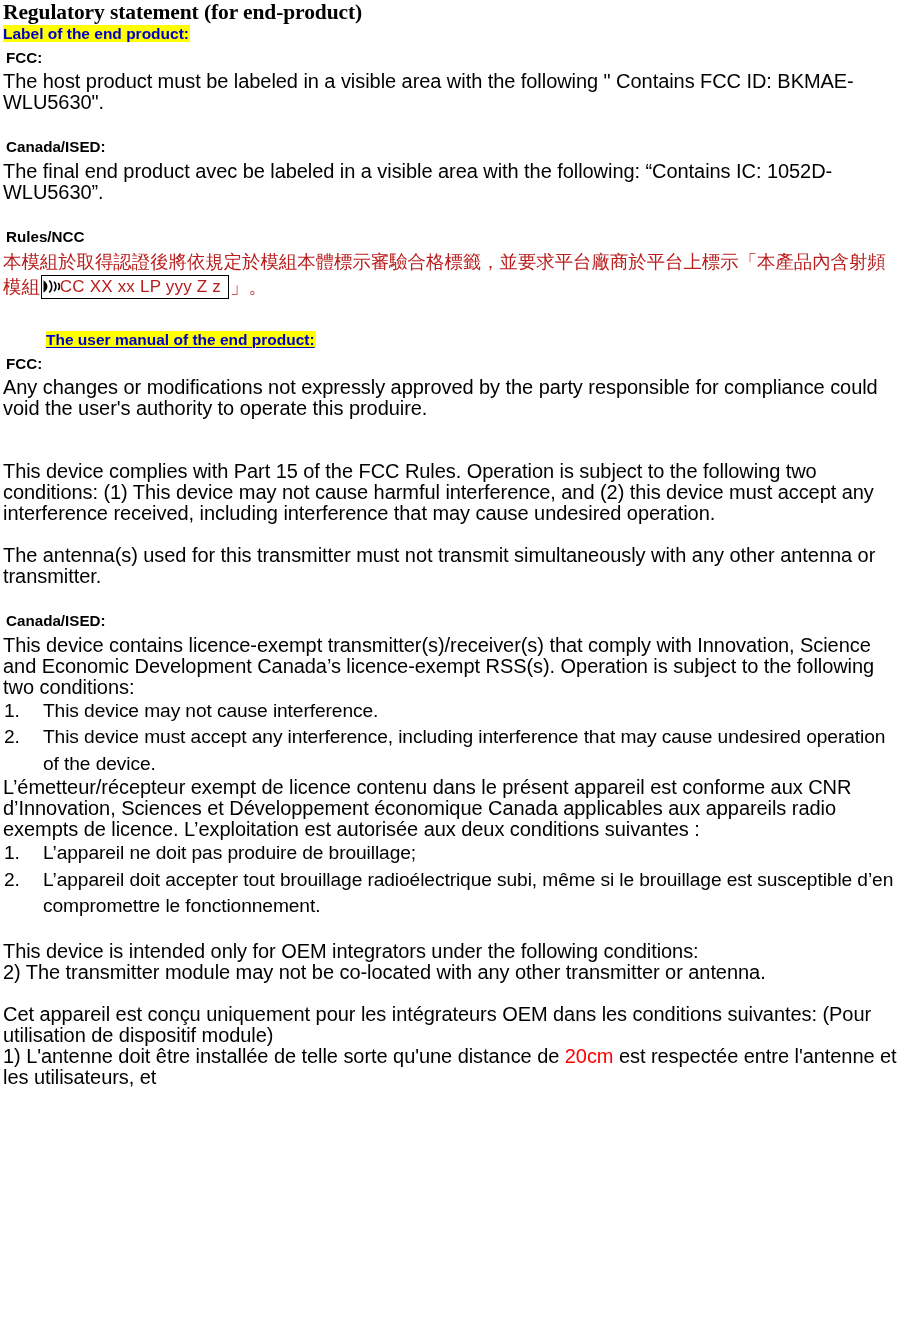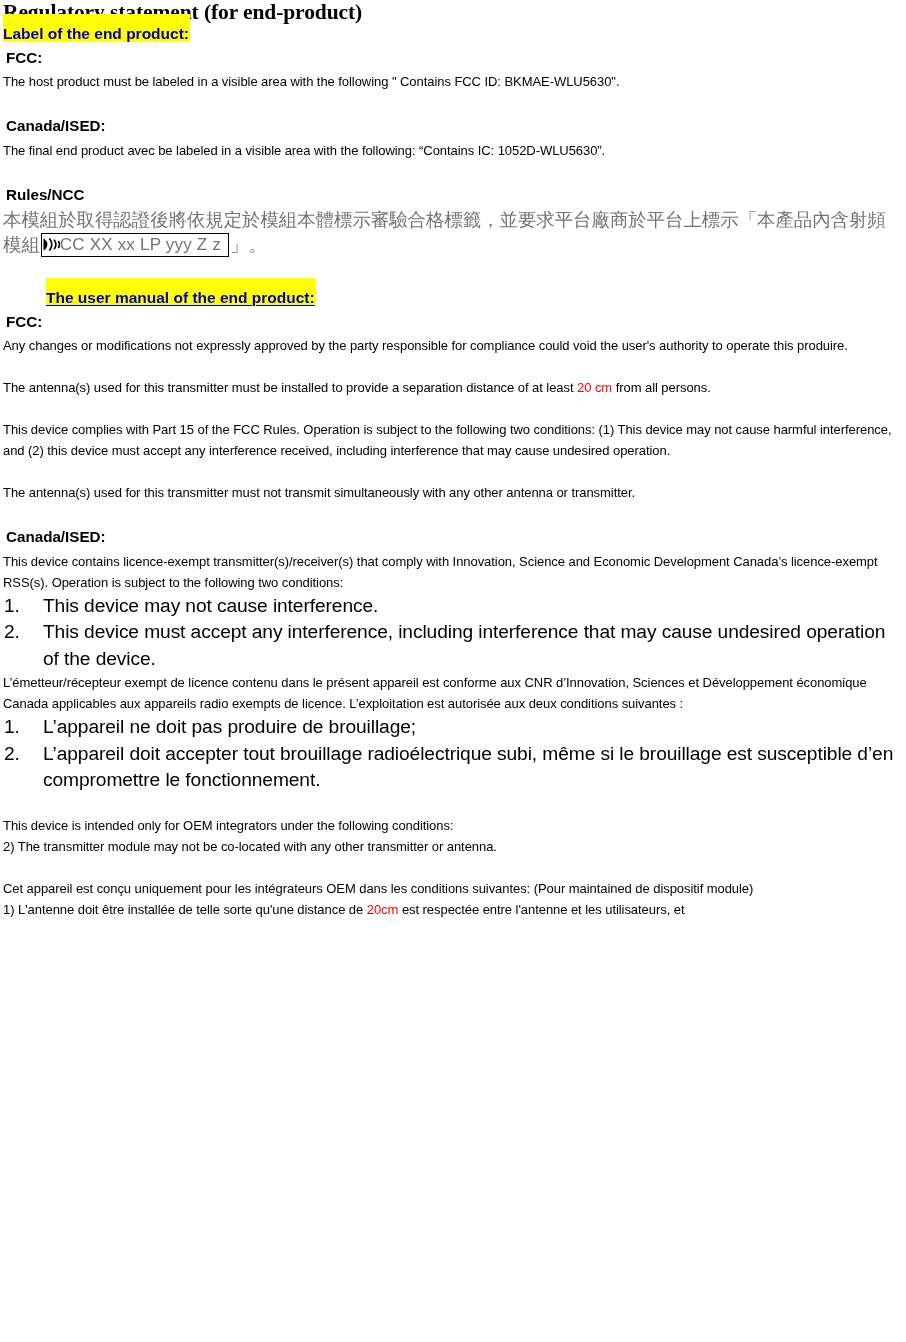--- a/index.html
+++ b/index.html
@@ -36,39 +36,39 @@
   .hl-head {
     font-size: 15.5px;
     font-weight: bold;
     line-height: 20.5px;
     color: #0000CC;
     margin: 0;
     white-space: nowrap;
   }
   .hl-head .mark {
     background: #FFFF00;
-    padding: 11px 1px 0 0;
+    padding: 0 1px 0 0;
   }
   .hl-head.underlined .mark {
     text-decoration: underline;
     text-decoration-thickness: 1px;
     text-underline-offset: 2px;
     margin-left: 43px;
   }
 
   .sub-head {
     font-size: 15.2px;
     font-weight: bold;
     line-height: 20.5px;
     margin: 3px;
     white-space: nowrap;
   }
 
   p.body-text {
-    font-size: 13px;
+    font-size: 20px;
     line-height: 21px;
     margin: 0;
     letter-spacing: -0.06px;
   }
 
   .blank {
     height: 21px;
   }
   .blank.tiny {
     height: 10px;
@@ -78,21 +78,21 @@
     color: #FF0000;
   }
 
   
   .cjk {
     font-family: "DejaVu Sans", "Liberation Sans", sans-serif;
     font-size: 18.4px;
     line-height: 24.5px;
     margin: 0;
     letter-spacing: 0px;
-    color: #737373;
+    color: #b91c1c;
   }
 
   
   .ncc-box {
     display: inline-block;
     border: 1.3px solid #000;
     padding: 0px 7px 1px 1px;
     margin: 0 1px;
     font-family: "Liberation Sans", sans-serif;
     font-size: 17px;
@@ -163,21 +163,20 @@
   <div class="blank"></div>
   <div class="blank tiny"></div>
 
   <div class="hl-head underlined"><span class="mark">The user manual of the end product:</span></div>
 
   <div class="sub-head">FCC:</div>
   <p class="body-text">Any changes or modifications not expressly approved by the party responsible for compliance could void the user's authority to operate this produire.</p>
 
   <div class="blank"></div>
 
-  <p class="body-text"><span>The antenna(s) used for this transmitter must be installed to provide a separation distance of at least </span><span class="red">20 cm</span><span> from all persons.</span></p>
 
   <div class="blank"></div>
 
   <p class="body-text">This device complies with Part 15 of the FCC Rules. Operation is subject to the following two conditions: (1) This device may not cause harmful interference, and (2) this device must accept any interference received, including interference that may cause undesired operation.</p>
 
   <div class="blank"></div>
 
   <p class="body-text">The antenna(s) used for this transmitter must not transmit simultaneously with any other antenna or transmitter.</p>
 
   <div class="blank"></div>
@@ -197,16 +196,16 @@
     <li><span class="num">2.</span><span>L’appareil doit accepter tout brouillage radioélectrique subi, même si le brouillage est susceptible d’en compromettre le fonctionnement.</span></li>
   </ol>
 
   <div class="blank"></div>
 
   <p class="body-text">This device is intended only for OEM integrators under the following conditions:</p>
   <p class="body-text">2) The transmitter module may not be co-located with any other transmitter or antenna.</p>
 
   <div class="blank"></div>
 
-  <p class="body-text">Cet appareil est conçu uniquement pour les intégrateurs OEM dans les conditions suivantes: (Pour maintained de dispositif module)</p>
+  <p class="body-text">Cet appareil est conçu uniquement pour les intégrateurs OEM dans les conditions suivantes: (Pour utilisation de dispositif module)</p>
   <p class="body-text"><span>1) L'antenne doit être installée de telle sorte qu'une distance de </span><span class="red">20cm</span><span> est respectée entre l'antenne et les utilisateurs, et</span></p>
 
 </div>
 
 </body></html>

